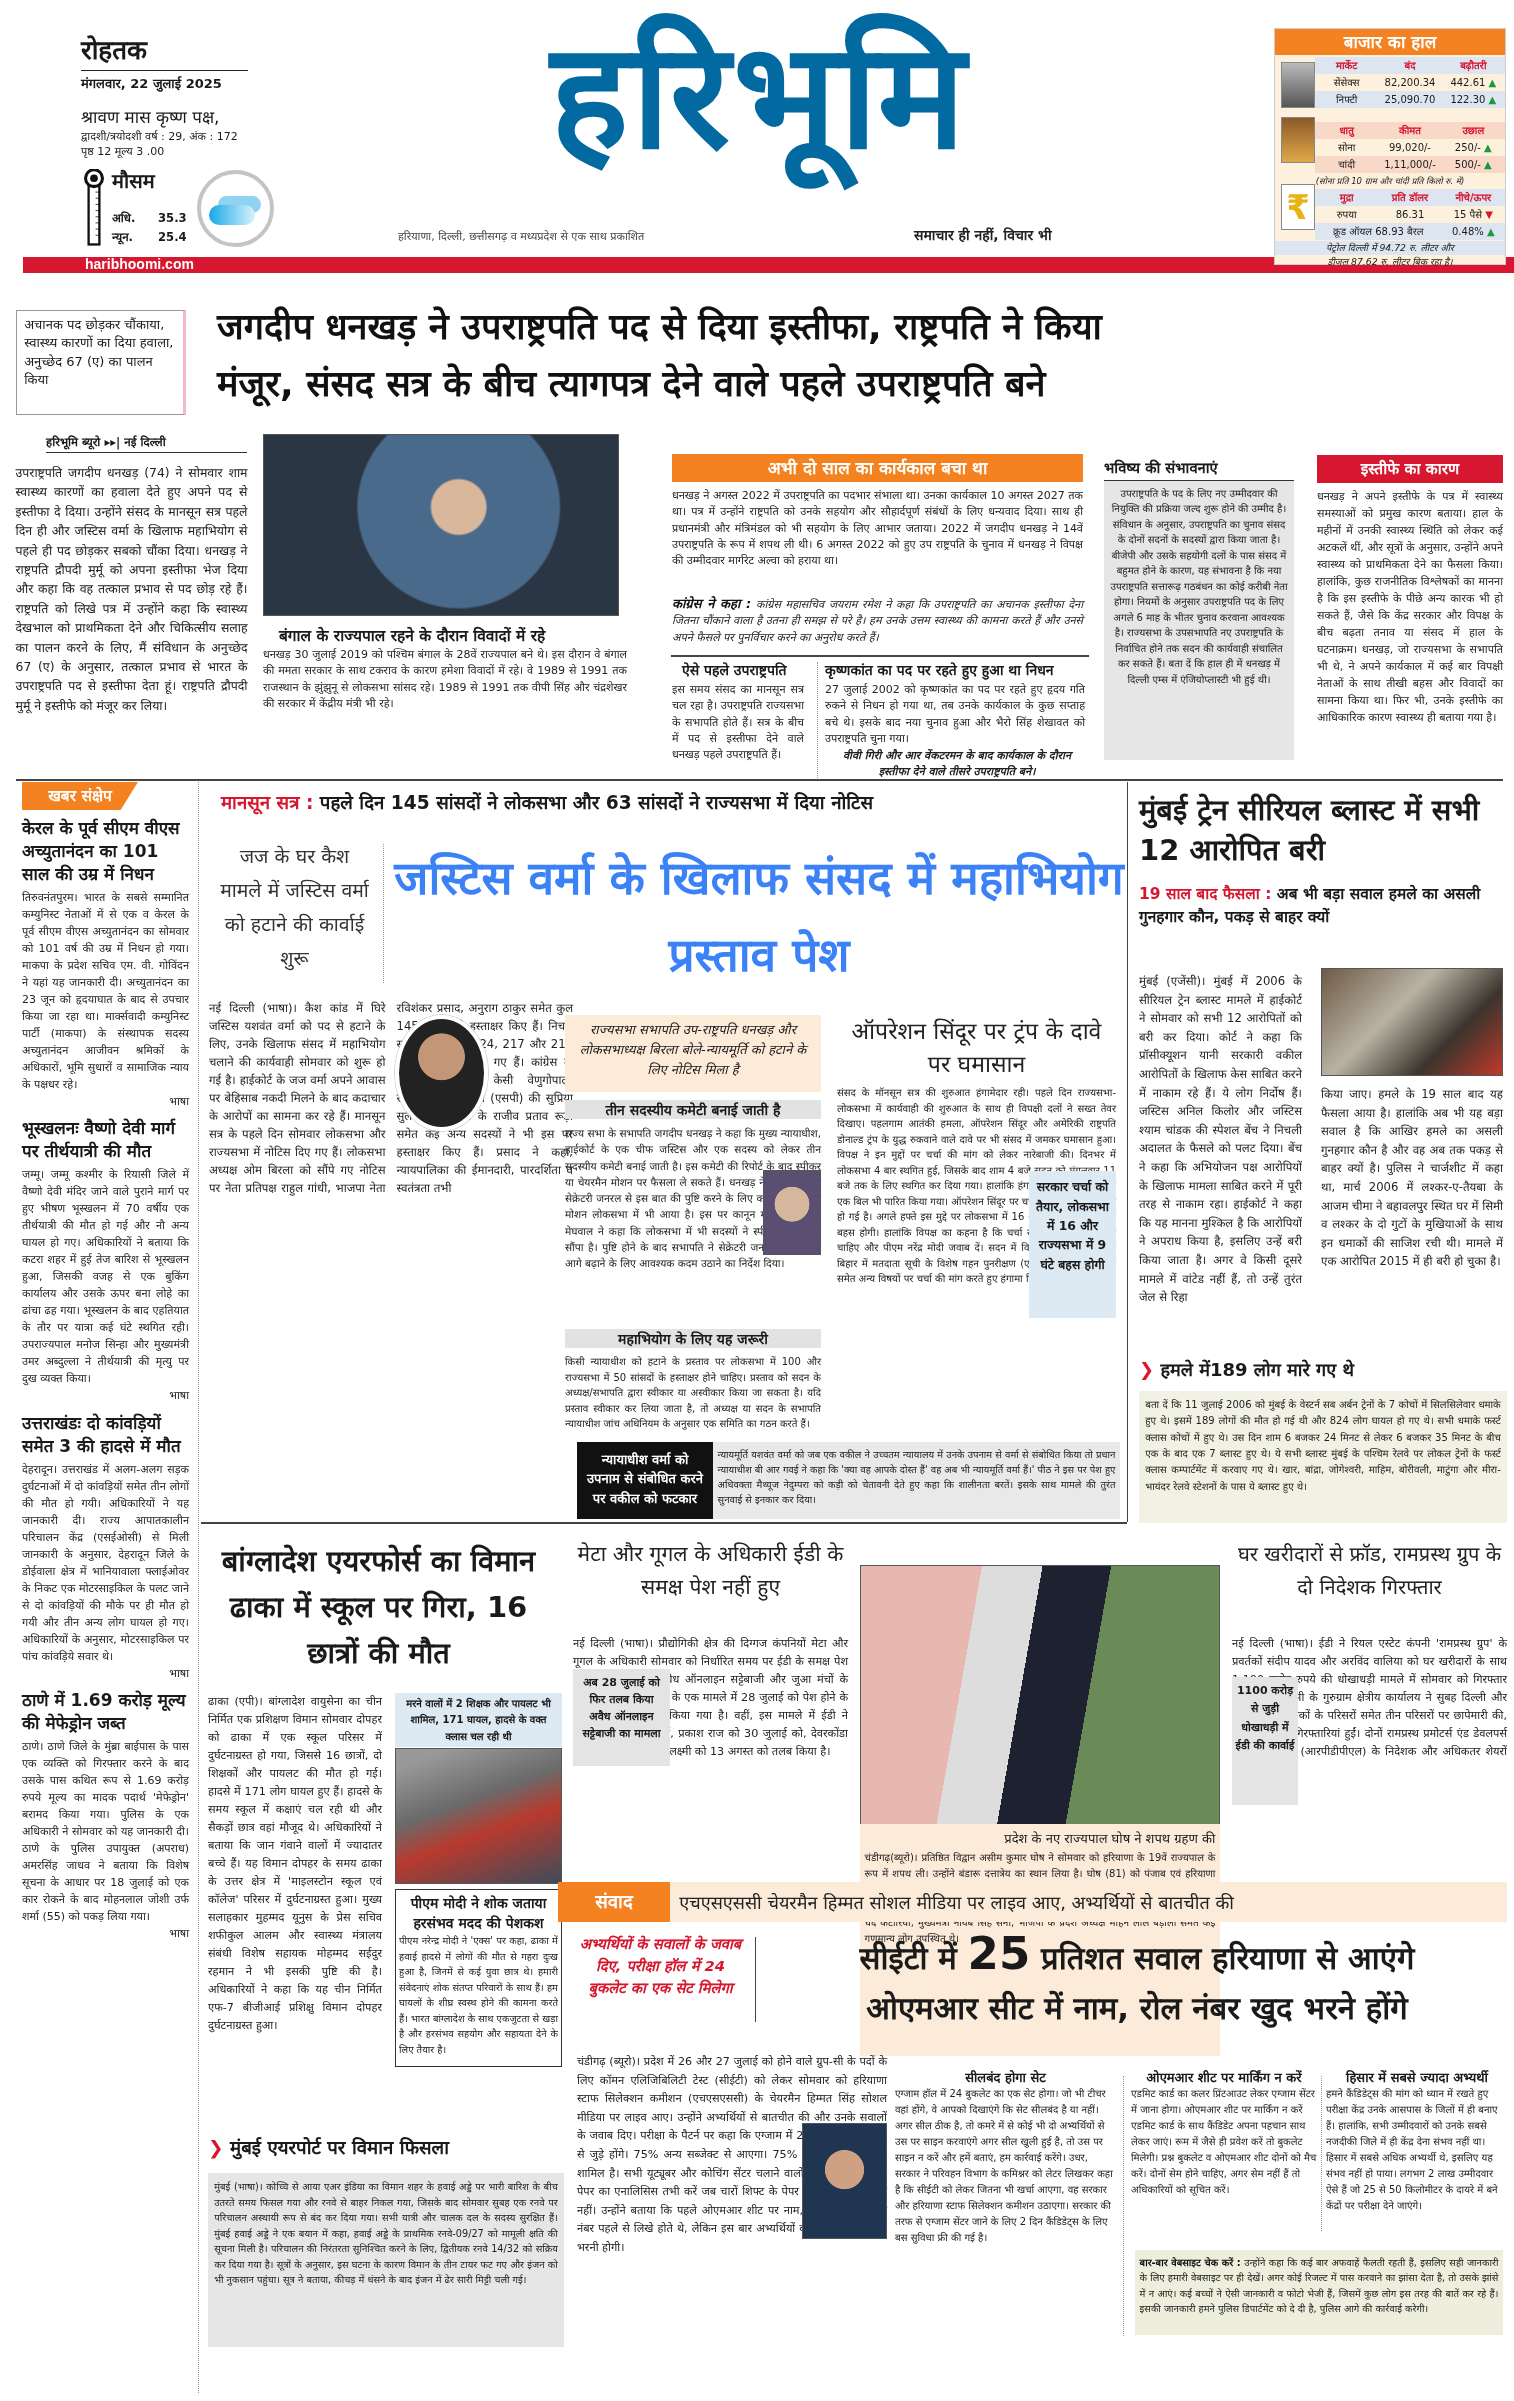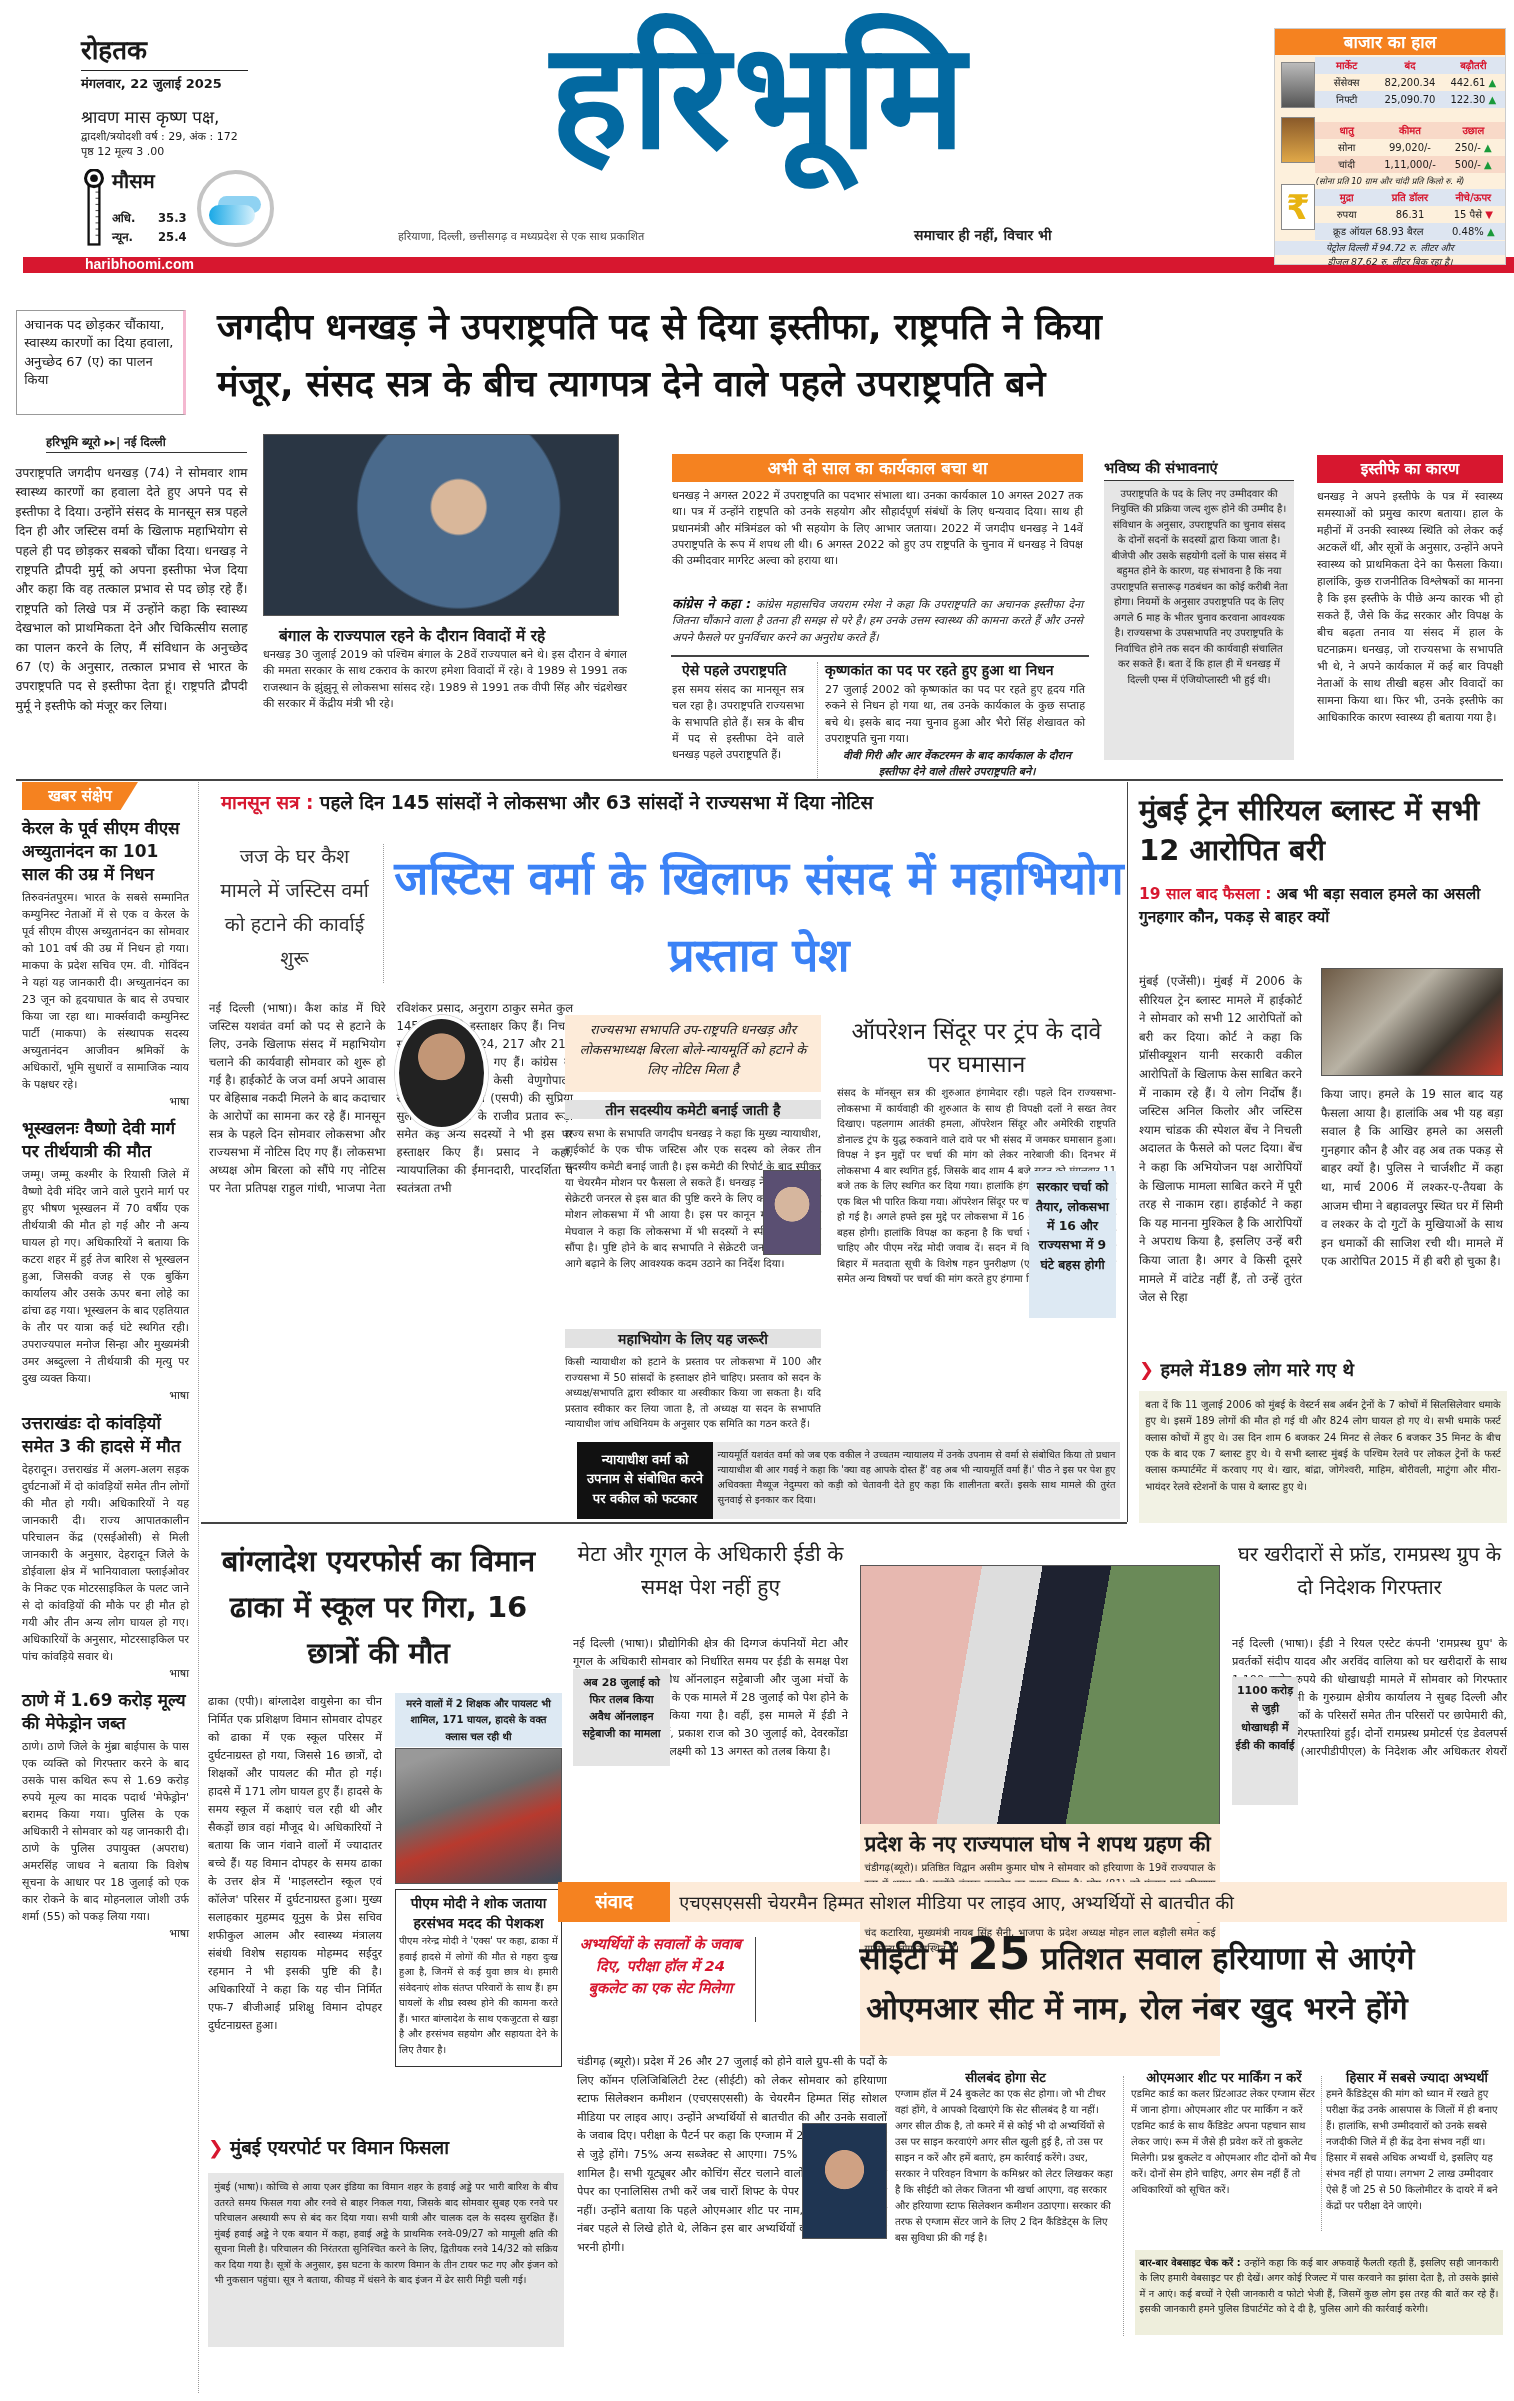--- a/index.html
+++ b/index.html
@@ -242,21 +242,21 @@
   <span>मुंबई एयरपोर्ट पर विमान फिसला</span>
 </div>
 <div class="abs txt-sm" style="left:208px;top:2173px;width:356px;height:174px;background:#e6e6e6;padding:6.2px;font-size:9.7px;line-height:15.5px">मुंबई (भाषा)। कोच्चि से आया एअर इंडिया का विमान शहर के हवाई अड्डे पर भारी बारिश के बीच उतरते समय फिसल गया और रनवे से बाहर निकल गया, जिसके बाद सोमवार सुबह एक रनवे पर परिचालन अस्थायी रूप से बंद कर दिया गया। सभी यात्री और चालक दल के सदस्य सुरक्षित हैं। मुंबई हवाई अड्डे ने एक बयान में कहा, हवाई अड्डे के प्राथमिक रनवे-09/27 को मामूली क्षति की सूचना मिली है। परिचालन की निरंतरता सुनिश्चित करने के लिए, द्वितीयक रनवे 14/32 को सक्रिय कर दिया गया है। सूत्रों के अनुसार, इस घटना के कारण विमान के तीन टायर फट गए और इंजन को भी नुकसान पहुंचा। सूत्र ने बताया, कीचड़ में धंसने के बाद इंजन में ढेर सारी मिट्टी चली गई।</div>
 
 <div class="abs" style="left:573px;top:1538px;width:275px;font-size:21px;line-height:33px;text-align:center;color:#222">मेटा और गूगल के अधिकारी ईडी के समक्ष पेश नहीं हुए</div>
 <div class="abs txt" style="left:573px;top:1635px;width:275px;font-size:11.2px;line-height:18px;shape-outside:none">नई दिल्ली (भाषा)। प्रौद्योगिकी क्षेत्र की दिग्गज कंपनियों मेटा और गूगल के अधिकारी सोमवार को निर्धारित समय पर ईडी के समक्ष पेश नहीं हुए। अब उन्हें अवैध ऑनलाइन सट्टेबाजी और जुआ मंचों के प्रचार से जुड़े धन शोधन के एक मामले में 28 जुलाई को पेश होने के लिए नया समन जारी किया गया है। वहीं, इस मामले में ईडी ने दग्गुबाती को 23 जुलाई, प्रकाश राज को 30 जुलाई को, देवरकोंडा को छह अगस्त को और लक्ष्मी को 13 अगस्त को तलब किया है।</div>
 <div class="abs grey-box" style="left:573px;top:1669px;width:97px;height:97px;font-size:11px;font-weight:bold;text-align:center;line-height:17px;padding:4.6px;background:#e4e4e4">अब 28 जुलाई को फिर तलब किया अवैध ऑनलाइन सट्टेबाजी का मामला</div>
 
 <div class="photo" style="left:860px;top:1565px;width:360px;height:260px;background:linear-gradient(100deg,#e7b8b0 0 30%,#ddd 30% 45%,#1e2230 45% 62%,#6a8a58 62%)"></div>
 <div class="abs cream" style="left:860px;top:1824px;width:360px;height:232px;padding:4.6px">
-  <div style="font-size:21px;font-weight:bold;text-align:left">प्रदेश के नए राज्यपाल घोष ने शपथ ग्रहण की</div>
+  <div style="font-size:13px;font-weight:normal;text-align:right">प्रदेश के नए राज्यपाल घोष ने शपथ ग्रहण की</div>
   <div class="txt-sm" style="font-size:10px;line-height:16.3px;margin-top:3.1px">चंडीगढ़(ब्यूरो)। प्रतिष्ठित विद्वान असीम कुमार घोष ने सोमवार को हरियाणा के 19वें राज्यपाल के रूप में शपथ ली। उन्होंने बंडारू दत्तात्रेय का स्थान लिया है। घोष (81) को पंजाब एवं हरियाणा उच्च न्यायालय के मुख्य न्यायाधीश शील नागू ने यहां राजभवन में आयोजित एक समारोह में पद की शपथ दिलाई। इस अवसर पर पंजाब के राज्यपाल एवं केंद्र शासित प्रदेश चंडीगढ़ के प्रशासक गुलाब चंद कटारिया, मुख्यमंत्री नायब सिंह सैनी, भाजपा के प्रदेश अध्यक्ष मोहन लाल बड़ौली समेत कई गणमान्य लोग उपस्थित थे।</div>
 </div>
 
 <div class="abs" style="left:1232px;top:1538px;width:275px;font-size:20px;line-height:33px;text-align:center;color:#222">घर खरीदारों से फ्रॉड, रामप्रस्थ ग्रुप के दो निदेशक गिरफ्तार</div>
 <div class="abs txt" style="left:1232px;top:1635px;width:275px;font-size:11.2px;line-height:18px">नई दिल्ली (भाषा)। ईडी ने रियल एस्टेट कंपनी 'रामप्रस्थ ग्रुप' के प्रवर्तकों संदीप यादव और अरविंद वालिया को घर खरीदारों के साथ 1,100 करोड़ रुपये की धोखाधड़ी मामले में सोमवार को गिरफ्तार कर लिया। एजेंसी के गुरुग्राम क्षेत्रीय कार्यालय ने सुबह दिल्ली और गुरुग्राम में निदेशकों के परिसरों समेत तीन परिसरों पर छापेमारी की, जिसके बाद ये गिरफ्तारियां हुईं। दोनों रामप्रस्थ प्रमोटर्स एंड डेवलपर्स प्राइवेट लिमिटेड (आरपीडीपीएल) के निदेशक और अधिकतर शेयरों के धारक हैं।</div>
 <div class="abs grey-box" style="left:1232px;top:1677px;width:66px;height:128px;font-size:11px;font-weight:bold;text-align:center;line-height:18.6px;padding:4.6px 1.5px;background:#e4e4e4">1100 करोड़ से जुड़ी धोखाधड़ी में ईडी की कार्वाई</div>
 
 <div class="abs cream" style="left:558px;top:1882px;width:949px;height:40px;display:flex;align-items:center">
   <span class="box-orange" style="width:112px;height:40px;line-height:40px;font-size:18.6px">संवाद</span>
   <span style="margin-left:9.3px;font-size:18px;color:#222">एचएसएससी चेयरमैन हिम्मत सोशल मीडिया पर लाइव आए, अभ्यर्थियों से बातचीत की</span>

